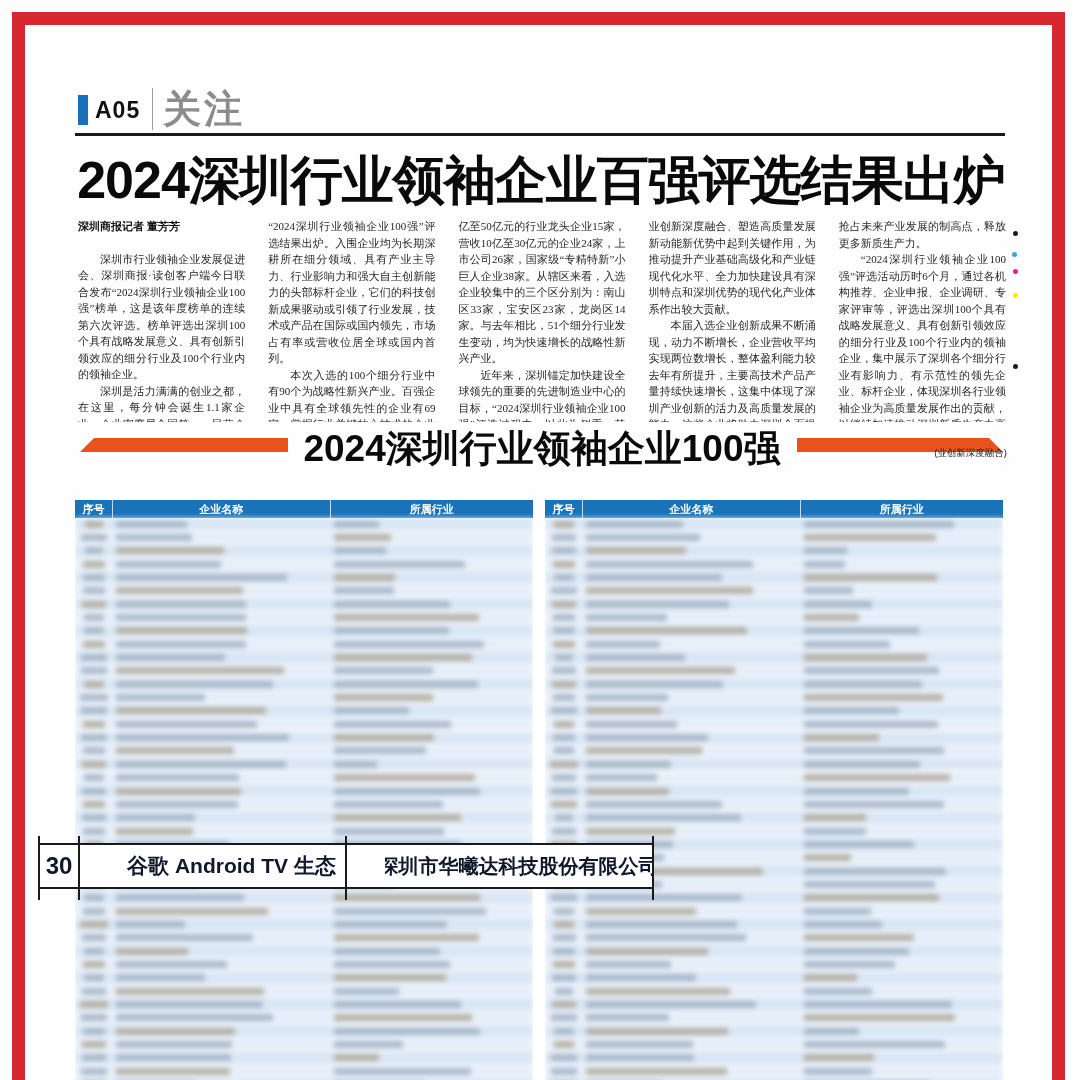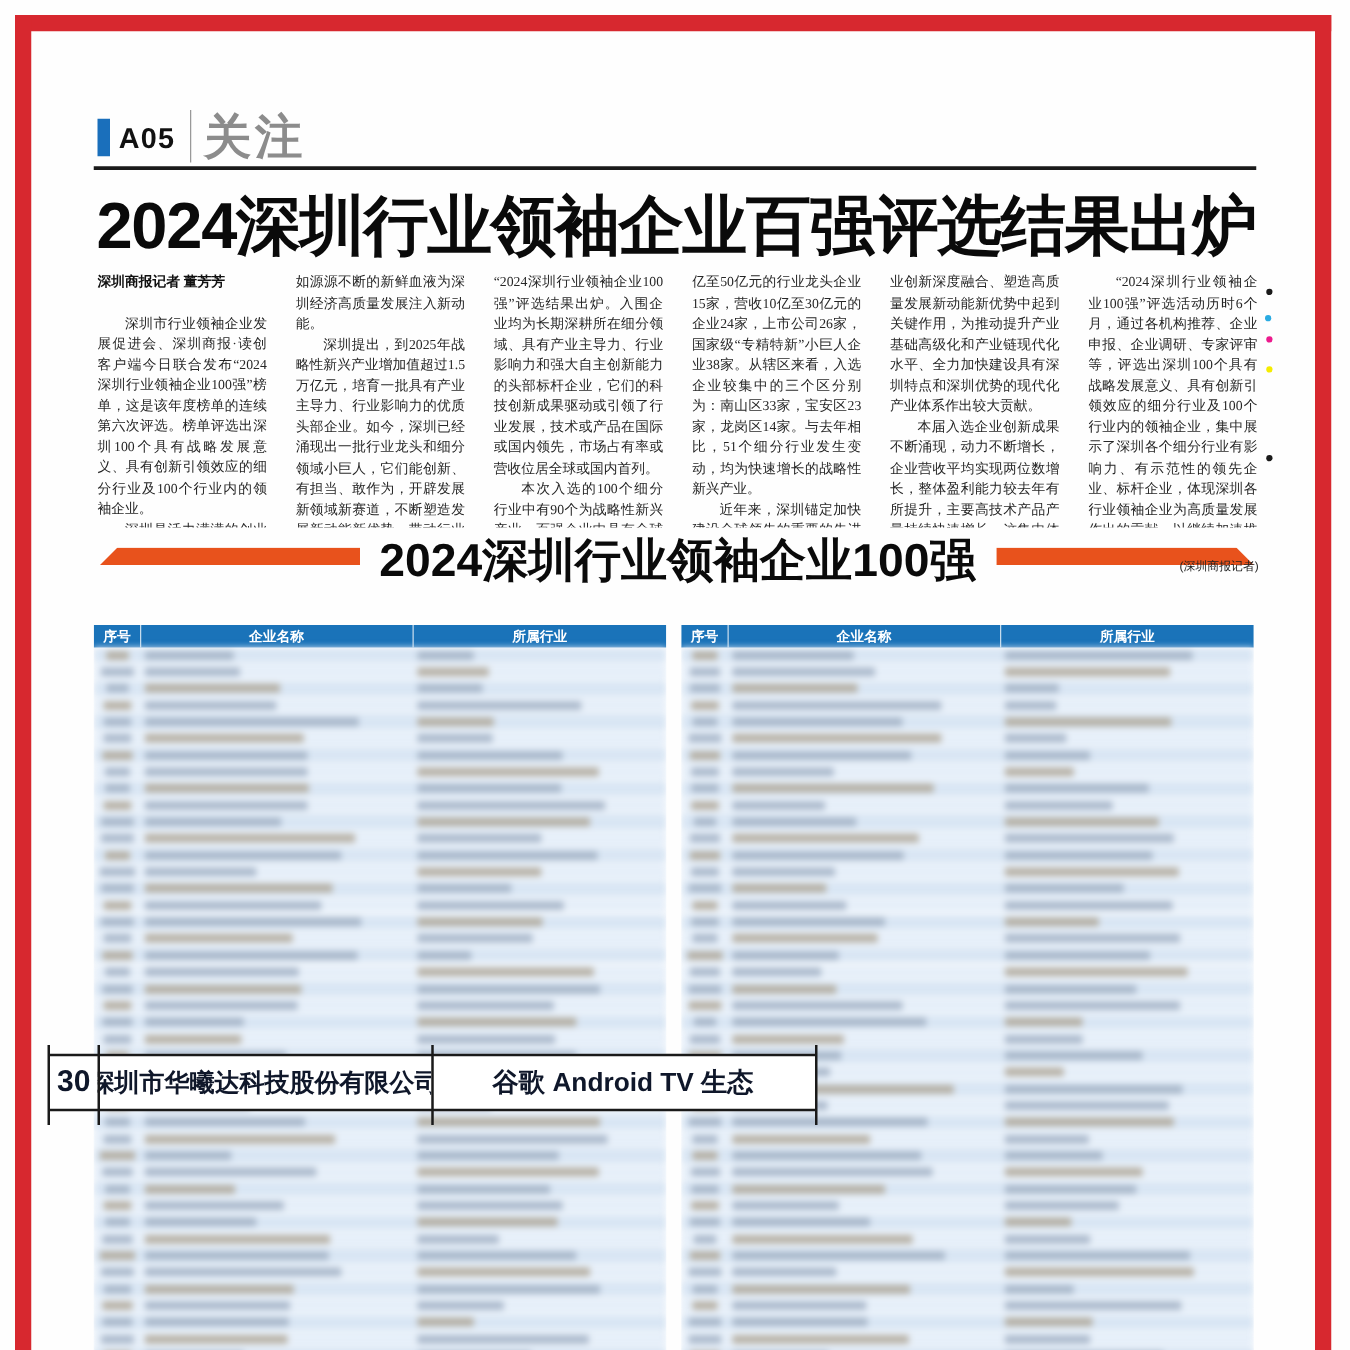--- a/index.html
+++ b/index.html
@@ -97,47 +97,43 @@
 
   <div id="header-rule"></div>
 
   <div id="headline">2024深圳行业领袖企业百强评选结果出炉</div>
 
   <div id="article">
       <div class="article-col">
         <p id="byline">深圳商报记者 董芳芳</p>
         <p class="indent">深圳市行业领袖企业发展促进会、深圳商报·读创客户端今日联合发布“2024深圳行业领袖企业100强”榜单，这是该年度榜单的连续第六次评选。榜单评选出深圳100个具有战略发展意义、具有创新引领效应的细分行业及100个行业内的领袖企业。</p>
         <p class="indent">深圳是活力满满的创业之都，在这里，每分钟会诞生1.1家企业，企业密度居全国第一。民营企业内生动力、经营活力、产业磁力持续增强，民营企业和企业家，</p>
-      </div>
-      <div class="article-col">
-        <p>如源源不断的新鲜血液为深圳经济高质量发展注入新动能。</p>
-        <p class="indent">深圳提出，到2025年战略性新兴产业增加值超过1.5万亿元，培育一批具有产业主导力、行业影响力的优质头部企业。如今，深圳已经涌现出一批行业龙头和细分领域小巨人，它们能创新、有担当、敢作为，开辟发展新领域新赛道，不断塑造发展新动能新优势，带动行业生态蓬勃发展。</p>
-        <p class="indent">由深圳市工商业联合会（总商会）、深圳报业集团指导，深圳市行业领袖企业发展促进会与深圳商报·读创客户端共同主办的</p>
       </div>
       <div class="article-col">
         <p>“2024深圳行业领袖企业100强”评选结果出炉。入围企业均为长期深耕所在细分领域、具有产业主导力、行业影响力和强大自主创新能力的头部标杆企业，它们的科技创新成果驱动或引领了行业发展，技术或产品在国际或国内领先，市场占有率或营收位居全球或国内首列。</p>
         <p class="indent">本次入选的100个细分行业中有90个为战略性新兴产业。百强企业中具有全球领先性的企业有69家，掌握行业关键核心技术的企业有77家，其中营收百亿级以上行业巨头企业13家，营收30</p>
       </div>
       <div class="article-col">
         <p>亿至50亿元的行业龙头企业15家，营收10亿至30亿元的企业24家，上市公司26家，国家级“专精特新”小巨人企业38家。从辖区来看，入选企业较集中的三个区分别为：南山区33家，宝安区23家，龙岗区14家。与去年相比，51个细分行业发生变动，均为快速增长的战略性新兴产业。</p>
         <p class="indent">近年来，深圳锚定加快建设全球领先的重要的先进制造业中心的目标，“2024深圳行业领袖企业100强”评选过程中，以此为侧重，其中入选的73家企业在推进深圳新型工业化、科技创新和产</p>
       </div>
       <div class="article-col">
         <p>业创新深度融合、塑造高质量发展新动能新优势中起到关键作用，为推动提升产业基础高级化和产业链现代化水平、全力加快建设具有深圳特点和深圳优势的现代化产业体系作出较大贡献。</p>
         <p class="indent">本届入选企业创新成果不断涌现，动力不断增长，企业营收平均实现两位数增长，整体盈利能力较去年有所提升，主要高技术产品产量持续快速增长，这集中体现了深圳产业创新的活力及高质量发展的能力，这些企业将助力深圳全面提升产业科技创新能力，增强新兴产业的核心竞争力，</p>
       </div>
       <div class="article-col">
+        <p>抢占未来产业发展的制高点，释放更多新质生产力。</p>
         <p class="indent">“2024深圳行业领袖企业100强”评选活动历时6个月，通过各机构推荐、企业申报、企业调研、专家评审等，评选出深圳100个具有战略发展意义、具有创新引领效应的细分行业及100个行业内的领袖企业，集中展示了深圳各个细分行业有影响力、有示范性的领先企业、标杆企业，体现深圳各行业领袖企业为高质量发展作出的贡献，以继续加速推动深圳新质生产力高质量发展。</p>
       </div>
     </div>
 
   <div class="banner-bar" id="banner-bar-left"></div>
   <div class="banner-bar" id="banner-bar-right"></div>
   <div id="banner-title">2024深圳行业领袖企业100强</div>
-  <div id="banner-note">(深圳商报记者)</div>
+  <div id="banner-note">(业创新深度融合)</div>
 
   <div class="rank-table" id="rank-table-left">
     <div class="thead">
         <div class="th col-rank">序号</div>
         <div class="th col-company">企业名称</div>
         <div class="th col-industry">所属行业</div>
       </div>
     <div class="tbody-blur">
         <div class="t-row" style="background: rgb(217, 230, 244);">
           <div class="t-cell col-rank">
@@ -1114,22 +1110,22 @@
           </div>
           <div class="t-cell col-industry">
             <div class="smudge" style="width: 34.0616%; background: rgb(170, 159, 140); opacity: 0.75;"></div>
           </div>
         </div>
       </div>
   </div>
 
   <div id="highlight-row">
     <div class="hl-cell" id="hl-rank">30</div>
+    <div class="hl-cell" id="hl-industry">谷歌 Android TV 生态</div>
     <div class="hl-cell" id="hl-company">深圳市华曦达科技股份有限公司</div>
-    <div class="hl-cell" id="hl-industry">谷歌 Android TV 生态</div>
     <div class="hl-vline" style="left:-2px"></div>
     <div class="hl-vline" style="left:38px"></div>
     <div class="hl-vline" style="left:305px"></div>
     <div class="hl-vline" style="left:612px"></div>
   </div>
 
   <div id="dots">
       <div class="cal-dot" style="left: 1013px; top: 231px; background: rgb(26, 26, 26);"></div>
       <div class="cal-dot" style="left: 1012px; top: 252px; background: rgb(42, 171, 226);"></div>
       <div class="cal-dot" style="left: 1013px; top: 269px; background: rgb(236, 26, 141);"></div>

